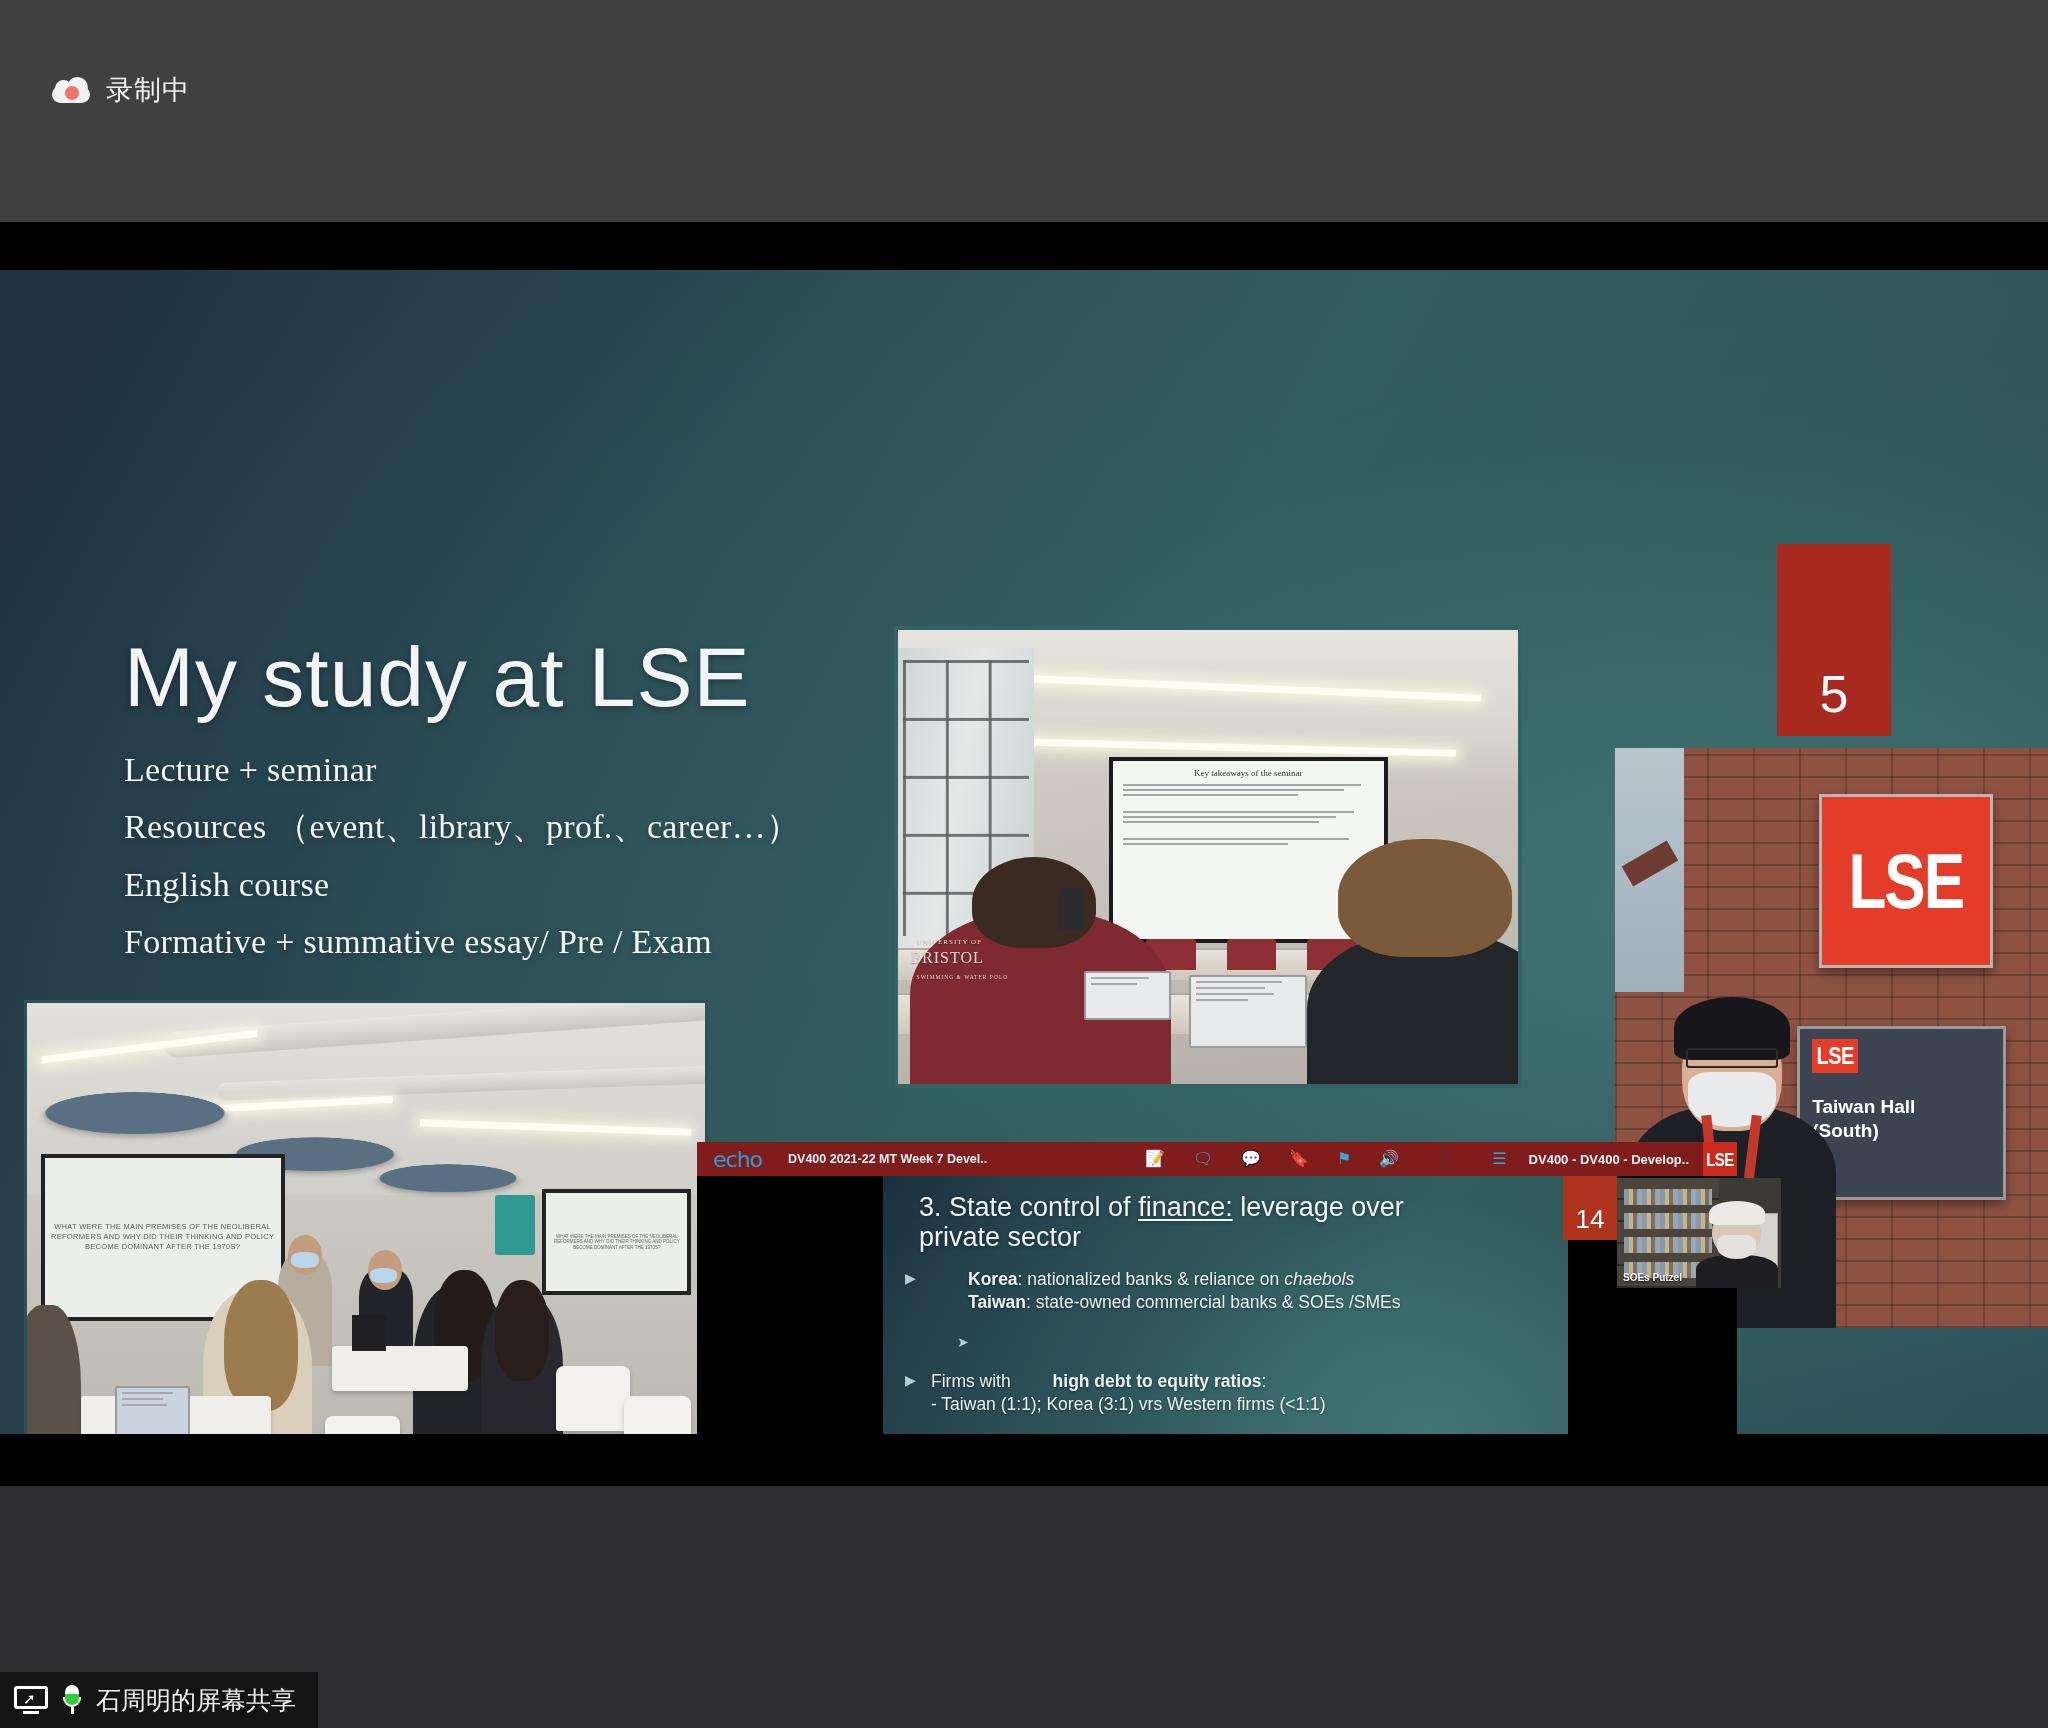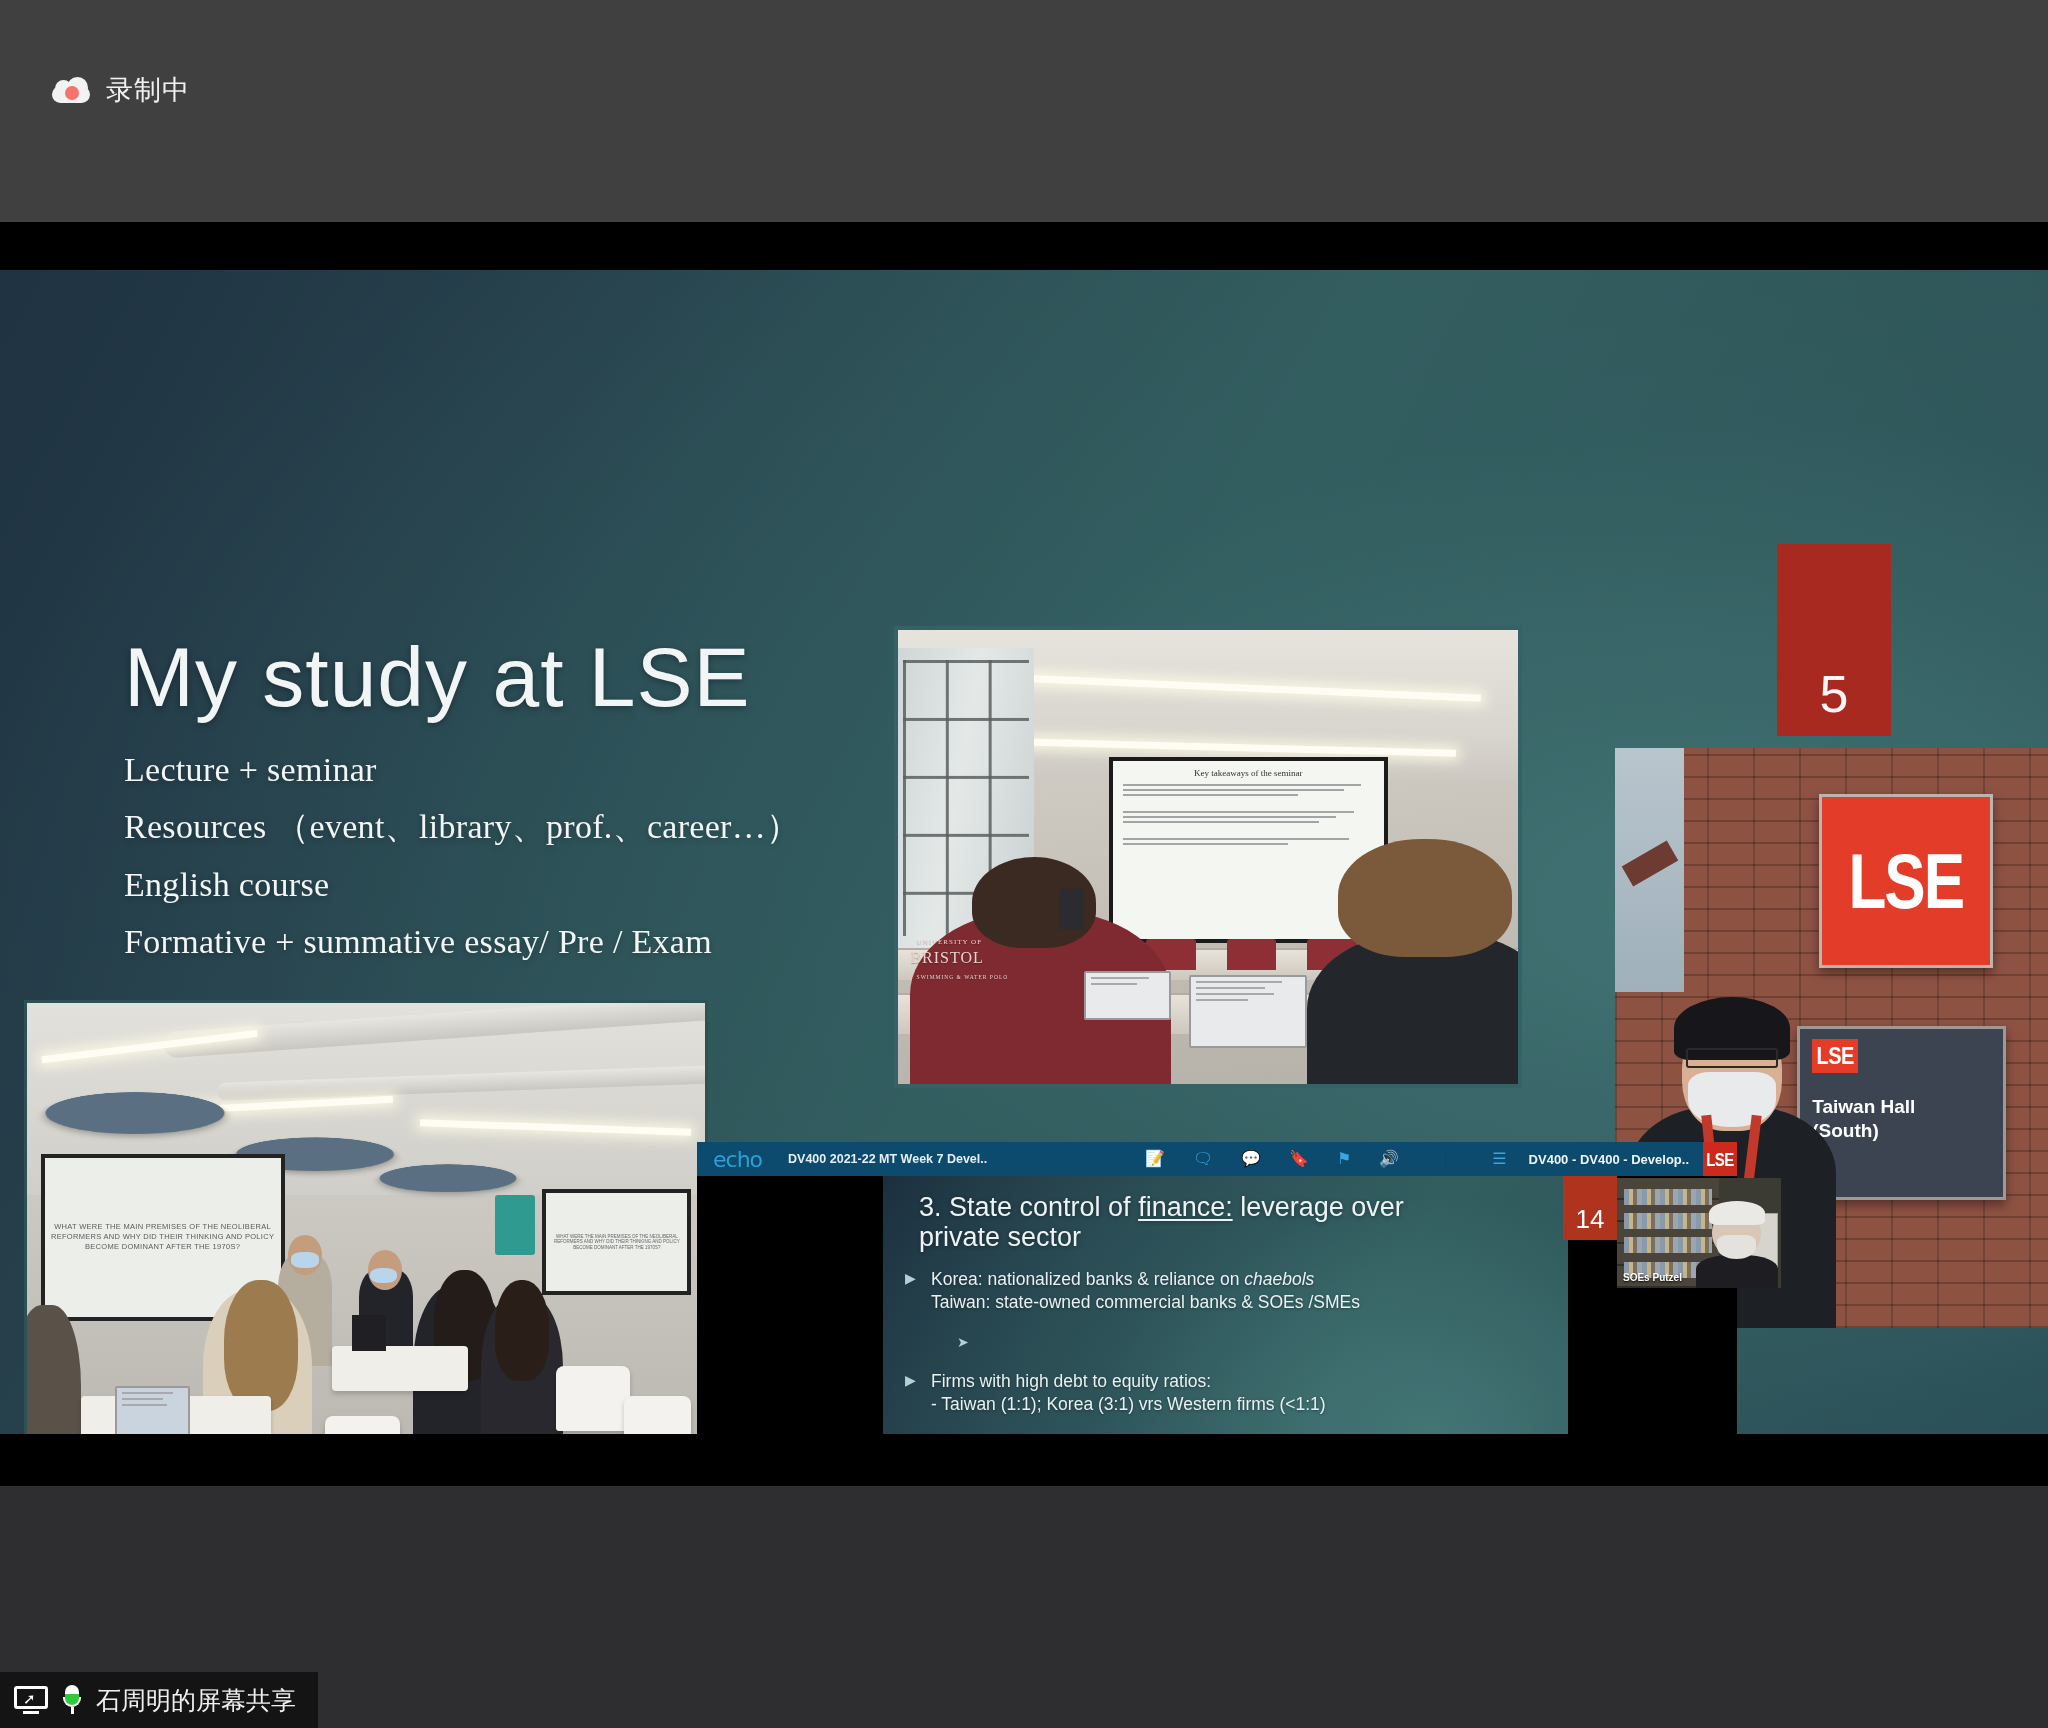--- a/index.html
+++ b/index.html
@@ -320,21 +320,21 @@
     color: #fdf6f4; font-size: 52px; font-weight: 300;
   }
 
   
   #echo-player {
     position: absolute; left: 697px; top: 872px; width: 1040px; height: 545px;
     background: #000;
   }
   #echo-toolbar {
     position: absolute; left: 0; top: 0; width: 100%; height: 34px;
-    background: #0c4a6e;
+    background: #7f1d1d;
     display: flex; align-items: center;
   }
   #echo-logo {
     color: #2d9fd6; font-size: 22px; margin-left: 16px; letter-spacing: -1px;
     font-family: "DejaVu Sans", sans-serif;
   }
   #echo-course {
     color: #e6eef3; font-size: 12.5px; margin-left: 26px; white-space: nowrap;
     font-weight: 700;
   }
@@ -370,21 +370,21 @@
   #echo-body { position: absolute; left: 22px; top: 92px; width: 640px; }
   .eb-row { display: flex; gap: 10px; margin-bottom: 5px; }
   .eb-tri {
     flex: 0 0 auto; color: #b6cfd4; font-size: 14px; line-height: 1.45;
     width: 16px;
   }
   .eb-txt {
     color: #e9f1f2; font-size: 17.5px; line-height: 1.3; font-weight: 300;
     text-shadow: 0 1px 3px rgba(0,0,0,.4);
   }
-  .eb-txt b { font-weight: 400; }
+  .eb-txt b { font-weight: 700; margin-left: 37px; }
   .eb-txt i { font-style: italic; }
   .eb-sub { margin-left: 52px; }
   .eb-gap { height: 13px; }
 
   #echo-badge {
     position: absolute; left: 866px; top: 34px; width: 54px; height: 64px;
     background: #b0331e; display: flex; align-items: flex-end; justify-content: center;
     padding-bottom: 5px;
   }
   #echo-badge span { color: #fff; font-size: 26px; font-weight: 300; }

